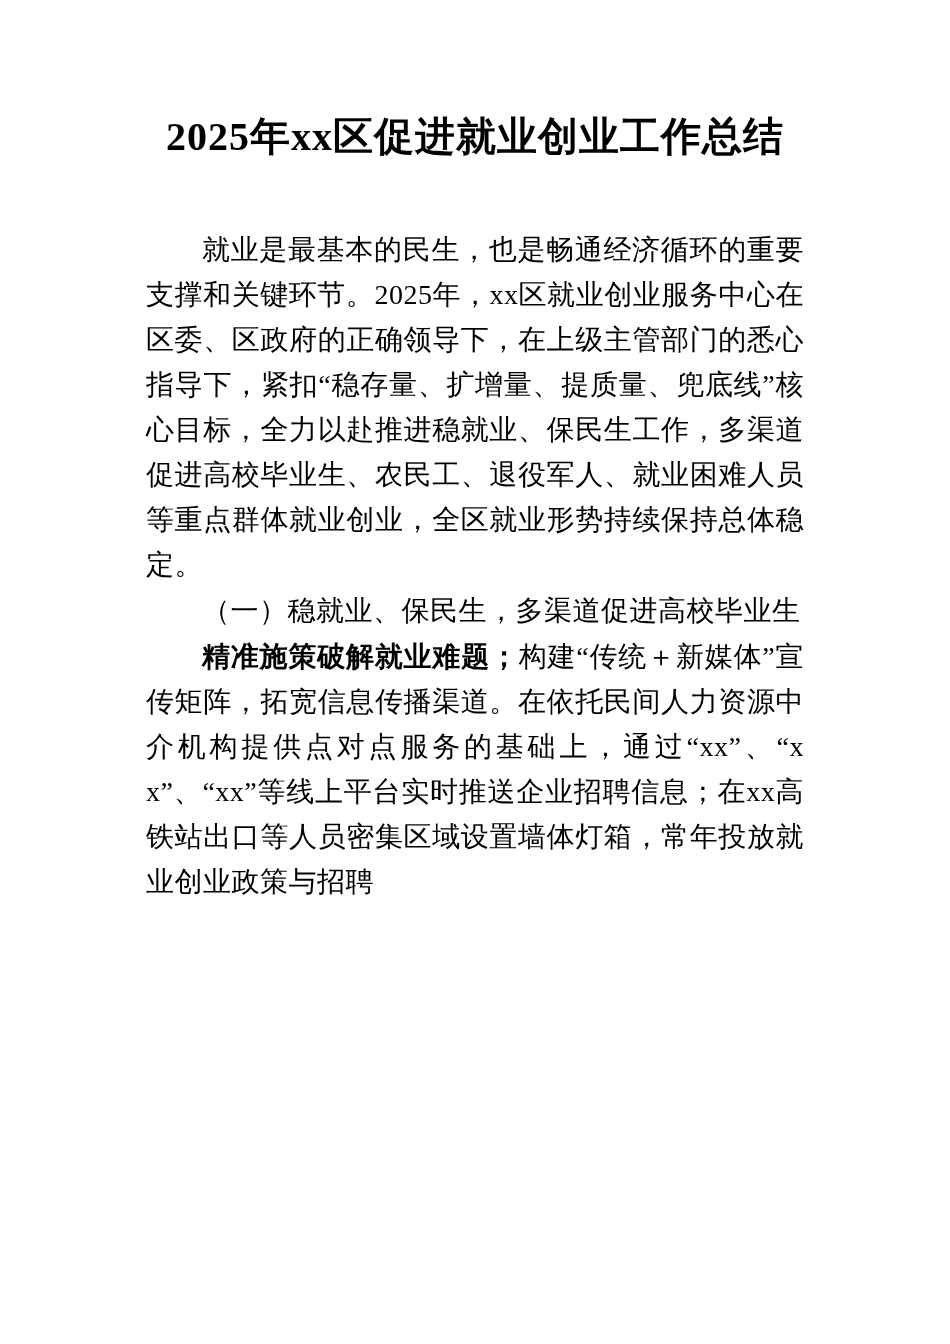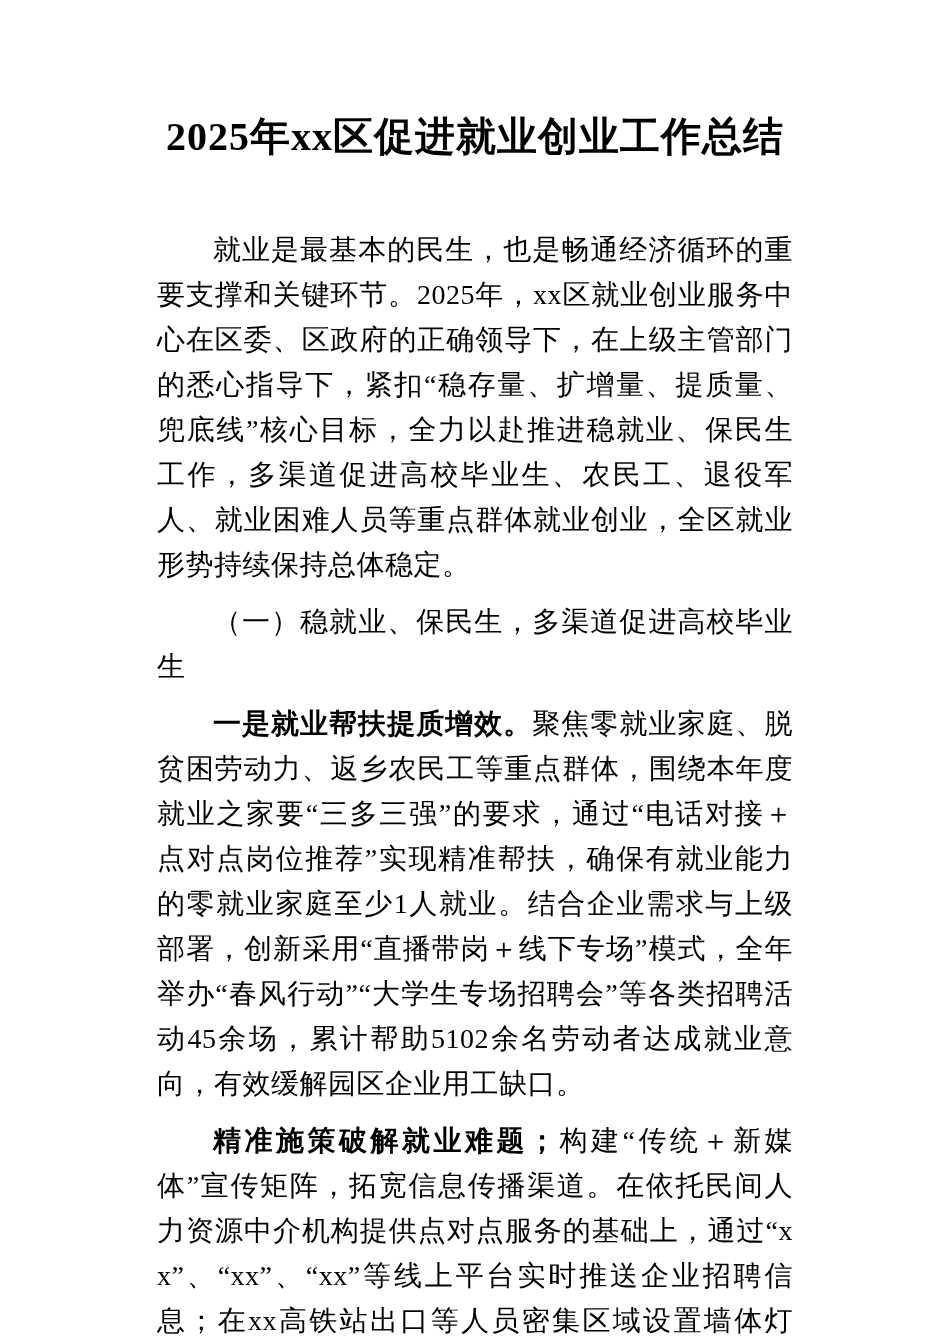--- a/index.html
+++ b/index.html
@@ -26,21 +26,21 @@
       line-height: 48px;
       font-weight: bold;
       text-align: center;
       letter-spacing: 1px;
       font-family: "Liberation Serif", serif;
     }
     .body-block {
       margin-top: 66px;
     }
     .doc-para {
-      margin: 12px;
+      margin: 1px;
       font-size: 28px;
       line-height: 45px;
       text-align: justify;
       text-justify: inter-ideograph;
       text-indent: 2em;
       letter-spacing: 0.5px;
       word-break: break-all;
     }
     .section-heading {
       font-weight: bold;
@@ -60,18 +60,17 @@
 
   <div class="doc-title">2025年xx区促进就业创业工作总结</div>
 
   <div class="body-block">
 
     <p class="doc-para">就业是最基本的民生，也是畅通经济循环的重要支撑和关键环节。2025年，xx区就业创业服务中心在区委、区政府的正确领导下，在上级主管部门的悉心指导下，紧扣“稳存量、扩增量、提质量、兜底线”核心目标，全力以赴推进稳就业、保民生工作，多渠道促进高校毕业生、农民工、退役军人、就业困难人员等重点群体就业创业，全区就业形势持续保持总体稳定。</p>
 
 
     <p class="doc-para kaiti-heading">（一）稳就业、保民生，多渠道促进高校毕业生</p>
 
-    <p class="doc-para"><span class="lead">一是就业帮扶提质增效。</span><span>聚焦零就业家庭、脱贫困劳动力、返乡农民工等重点群体，围绕本年度就业之家要“三多三强”的要求，通过“电话对接＋点对点岗位推荐”实现精准帮扶，确保有就业能力的零就业家庭至少1人就业。结合企业需求与上级部署，创新采用“直播带岗＋线下专场”模式，全年举办“春风行动”“大学生专场招聘会”等各类招聘活动45余场，累计帮助5102余名劳动者达成就业意向，有效缓解园区企业用工缺口。</span></p>
 
     <p class="doc-para"><span class="lead">精准施策破解就业难题；</span><span>构建“传统＋新媒体”宣传矩阵，拓宽信息传播渠道。在依托民间人力资源中介机构提供点对点服务的基础上，通过“xx”、“xx”、“xx”等线上平台实时推送企业招聘信息；在xx高铁站出口等人员密集区域设置墙体灯箱，常年投放就业创业政策与招聘</span></p>
 
   </div>
 </div>
 
 </body></html>

